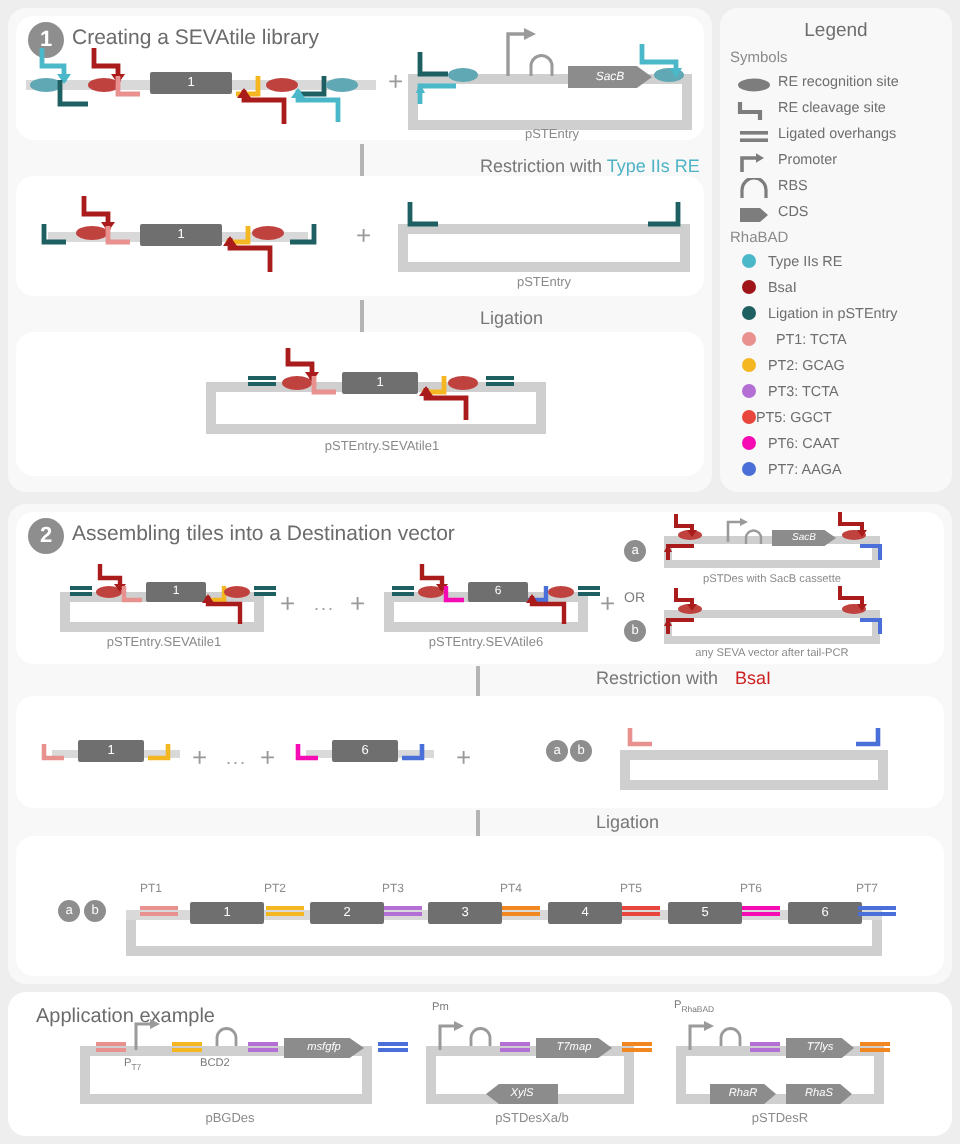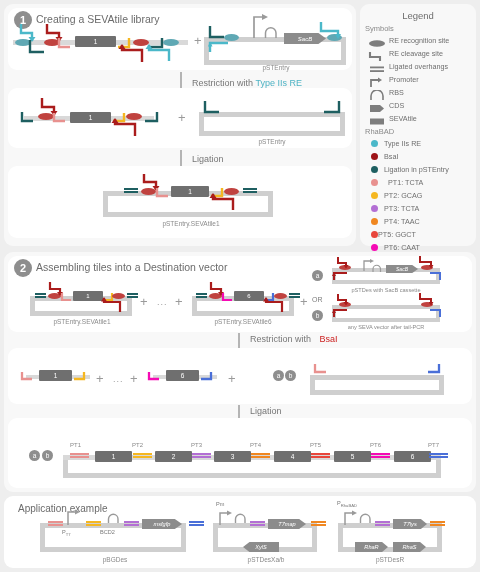--- a/index.html
+++ b/index.html
@@ -61,20 +61,21 @@
     width: 0; height: 0;
     border-left: 6px solid transparent;
     border-right: 6px solid transparent;
     border-top: 8px solid #b4b4b4;
   }
   .arrow-label {
     position: absolute;
     font-size: 9px;
     color: #777;
     white-space: nowrap;
+    margin-left: 48px;
   }
   .arrow-label .accent-blue { color: #4eb3c4; }
   .arrow-label .accent-red { color: #cc2222; }
 
   
   .bb { position: absolute; background: #cfcfcf; }
   .bb-h { height: 5px; }
   .bb-v { width: 5px; }
   .linear { position: absolute; height: 5px; background: #d9d9d9; }
 
@@ -195,28 +196,20 @@
 
   <div class="leg-row">
     <span class="leg-ico">
       <svg width="18" height="11">
           <path d="M2 2 L12 2 L16 5.5 L12 9 L2 9 Z" fill="#7d7d7d"></path>
         </svg>
     </span>
     <span class="leg-txt">CDS</span>
   </div>
 
-  <div class="leg-row">
-    <span class="leg-ico">
-      <svg width="18" height="11">
-          <rect x="2" y="2.5" width="14" height="6" fill="#7d7d7d"></rect>
-        </svg>
-    </span>
-    <span class="leg-txt">SEVAtile</span>
-  </div>
 
   <div class="leg-sub">RhaBAD</div>
 
   <div class="leg-row">
     <span class="leg-dot" style="background:#4bb8c9"></span>
     <span class="leg-txt" style="margin-left:6px">Type IIs RE</span>
   </div>
   <div class="leg-row">
     <span class="leg-dot" style="background:#9e1418"></span>
     <span class="leg-txt" style="margin-left:6px">BsaI</span>
@@ -229,24 +222,20 @@
     <span class="leg-dot" style="background:#e8918f"></span>
     <span class="leg-txt" style="margin-left:10px">PT1: TCTA</span>
   </div>
   <div class="leg-row">
     <span class="leg-dot" style="background:#f5b721"></span>
     <span class="leg-txt" style="margin-left:6px">PT2: GCAG</span>
   </div>
   <div class="leg-row">
     <span class="leg-dot" style="background:#b36fd4"></span>
     <span class="leg-txt" style="margin-left:6px">PT3: TCTA</span>
-  </div>
-  <div class="leg-row">
-    <span class="leg-dot" style="background:#f08721"></span>
-    <span class="leg-txt" style="margin-left:6px">PT4: TAAC</span>
   </div>
   <div class="leg-row">
     <span class="leg-dot" style="background:#e8463c"></span>
     <span class="leg-txt" style="margin-left:0">PT5: GGCT</span>
   </div>
   <div class="leg-row">
     <span class="leg-dot" style="background:#f50ab4"></span>
     <span class="leg-txt" style="margin-left:6px">PT6: CAAT</span>
   </div>
   <div class="leg-row">

